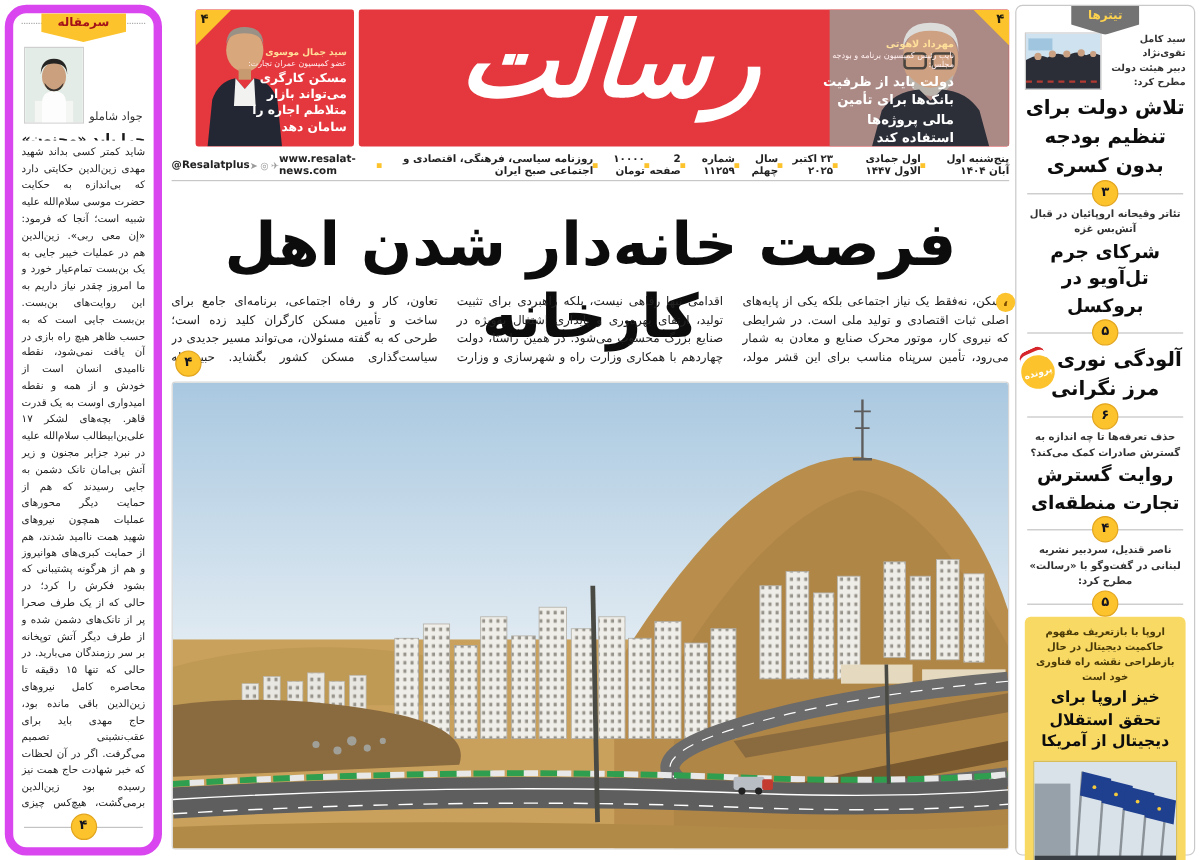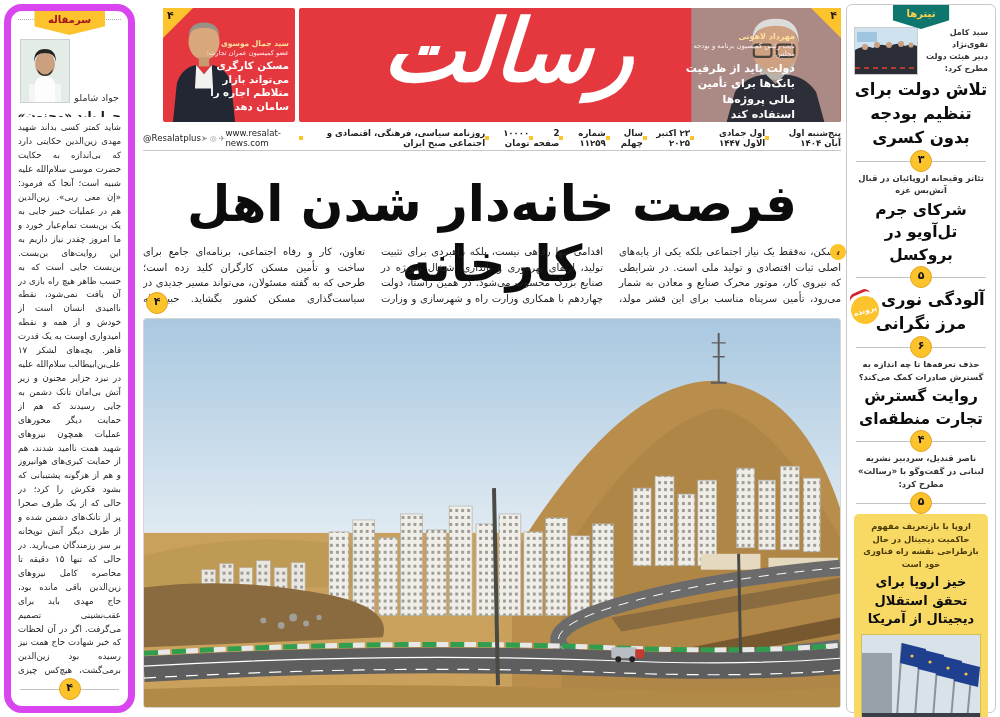--- a/index.html
+++ b/index.html
@@ -47,21 +47,21 @@
   #mousavi-text .rl{font-size:6.6px;margin:1px 0 2px;}
   #mousavi-text .tt{font-size:10.2px;line-height:1.35;}
   #lahouti-text{right:46px;top:24px;width:118px;}
   #lahouti-text .nm{font-size:8px;}
   #lahouti-text .rl{font-size:6.8px;margin:1px 0 3px;}
   #lahouti-text .tt{font-size:11px;line-height:1.4;}
   
   #dateline{position:absolute;left:143px;top:129px;width:698px;height:18px;
             display:flex;align-items:center;justify-content:space-between;font-size:8.6px;font-weight:bold;color:#222;}
   #dateline .sep{width:4px;height:4px;background:#fcc32c;flex:0 0 auto;}
-  #dateline .url{direction:ltr;font-weight:normal;}
+  #dateline .url{direction:ltr;font-weight:bold;}
   .socgroup{display:flex;gap:2px;color:#9a9a9a;font-size:8px;align-items:center;}
   #rule1{position:absolute;left:143px;top:150px;width:698px;border-top:1px solid #c7c7c7;}
   
   #kicker{position:absolute;left:143px;top:154px;width:698px;text-align:center;
           font-size:15px;font-weight:bold;color:#111;}
   #main-headline{position:absolute;left:143px;top:174px;width:698px;height:64px;text-align:center;
           font-size:50px;font-weight:bold;color:#0c0c0c;letter-spacing:-1px;line-height:1.2;}
   #lead{position:absolute;left:143px;top:244px;width:698px;height:70px;overflow:hidden;
         column-count:3;column-gap:16px;column-rule:none;
         font-size:10px;line-height:1.55;text-align:justify;color:#222;}
@@ -70,21 +70,21 @@
   #lead-pnum{position:absolute;left:146px;top:292px;z-index:3;}
   
   #photo{position:absolute;left:143px;top:318px;width:698px;height:390px;
          border:1px solid #d6d6d6;border-radius:3px;box-sizing:border-box;overflow:hidden;}
   #photo svg{display:block;width:100%;height:100%;}
   
   #sidebar{position:absolute;left:846px;top:4px;width:150px;height:709px;
            border:1px solid #c9c9c9;border-radius:6px;box-sizing:border-box;
            padding:0 7px 6px 7px;display:flex;flex-direction:column;justify-content:space-between;}
   .sb-tabrow{position:relative;height:22px;flex:0 0 auto;}
-  .sb-tab{position:absolute;left:50%;transform:translateX(-50%);top:0;background:#0f766e;color:#ffd34d;}
+  .sb-tab{position:absolute;left:50%;transform:translateX(-50%);top:0;background:#737373;color:#ffd34d;}
   .sb-item{text-align:center;}
   .sb-kicker{font-size:8.4px;font-weight:bold;color:#333;line-height:1.5;margin:0 0 2px;}
   .sb-headline{font-size:15.5px;font-weight:bold;color:#0d0d0d;line-height:1.45;margin:0;}
   .sb-headline.big{font-size:16.5px;}
   .sb-headline.small{font-size:12.5px;}
   #sb1-top{display:flex;gap:4px;align-items:flex-end;margin-bottom:3px;}
   #sb1-cap{flex:1;text-align:left;font-size:8px;font-weight:bold;color:#333;line-height:1.5;text-align:right;}
   #sb1-photo{flex:0 0 auto;width:62px;height:46px;border:1px solid #ccc;}
   .item3wrap{position:relative;}
   .badge-par{position:absolute;left:-3px;top:8px;width:28px;height:28px;border-radius:50%;

